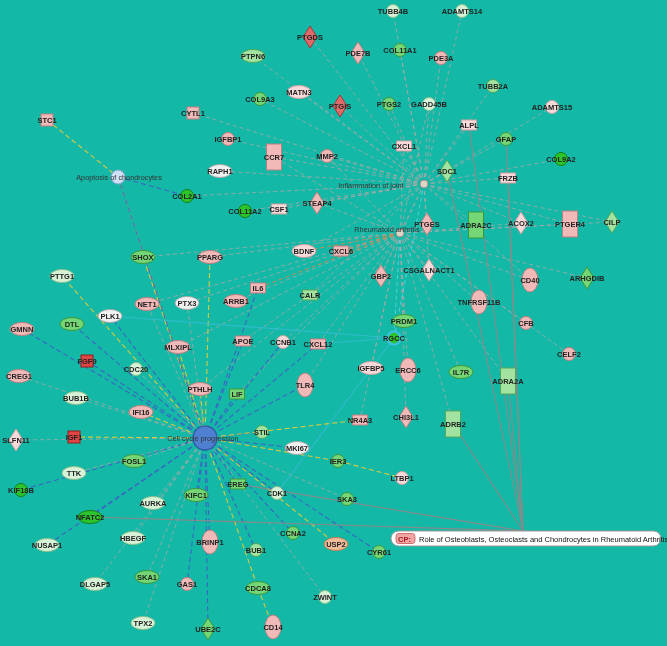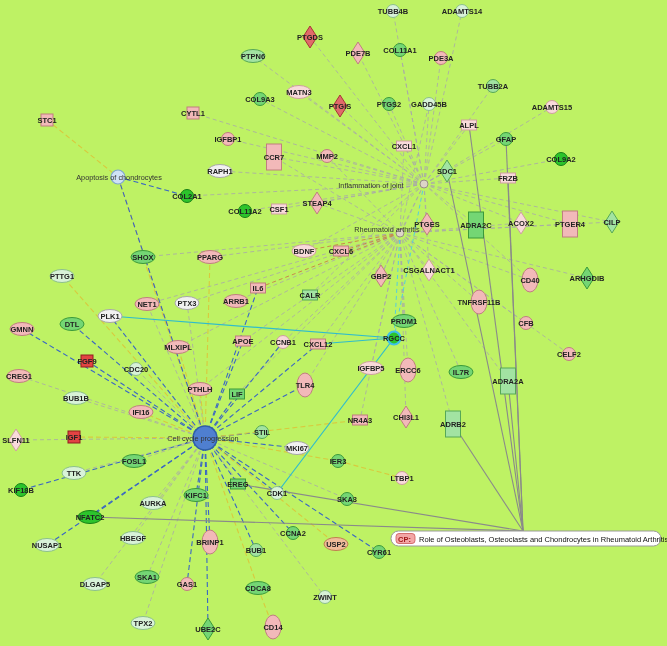--- a/index.html
+++ b/index.html
@@ -1,16 +1,16 @@
 <!DOCTYPE html>
 <html><head>
 <meta charset="utf-8">
 <style>
   html,body{margin:0;padding:0;background:#fff;}
-  #stage{position:relative;width:667px;height:646px;background:#bef264;overflow:hidden;text-decoration:underline;}
+  #stage{position:relative;width:667px;height:646px;background:#14b8a6;overflow:hidden;text-decoration:underline;}
   svg{font-family:"Liberation Sans", sans-serif;}
   .lbl{font-size:7.5px;font-weight:bold;fill:#222;text-anchor:middle;}
   .hlbl{font-size:7.3px;fill:#333;text-anchor:middle;}
   .plbl{font-size:7.5px;fill:#111;}
   .pbadge{font-size:7.5px;font-weight:bold;fill:#a01818;}
 </style>
 </head>
 <body>
 
 <div id="stage">

